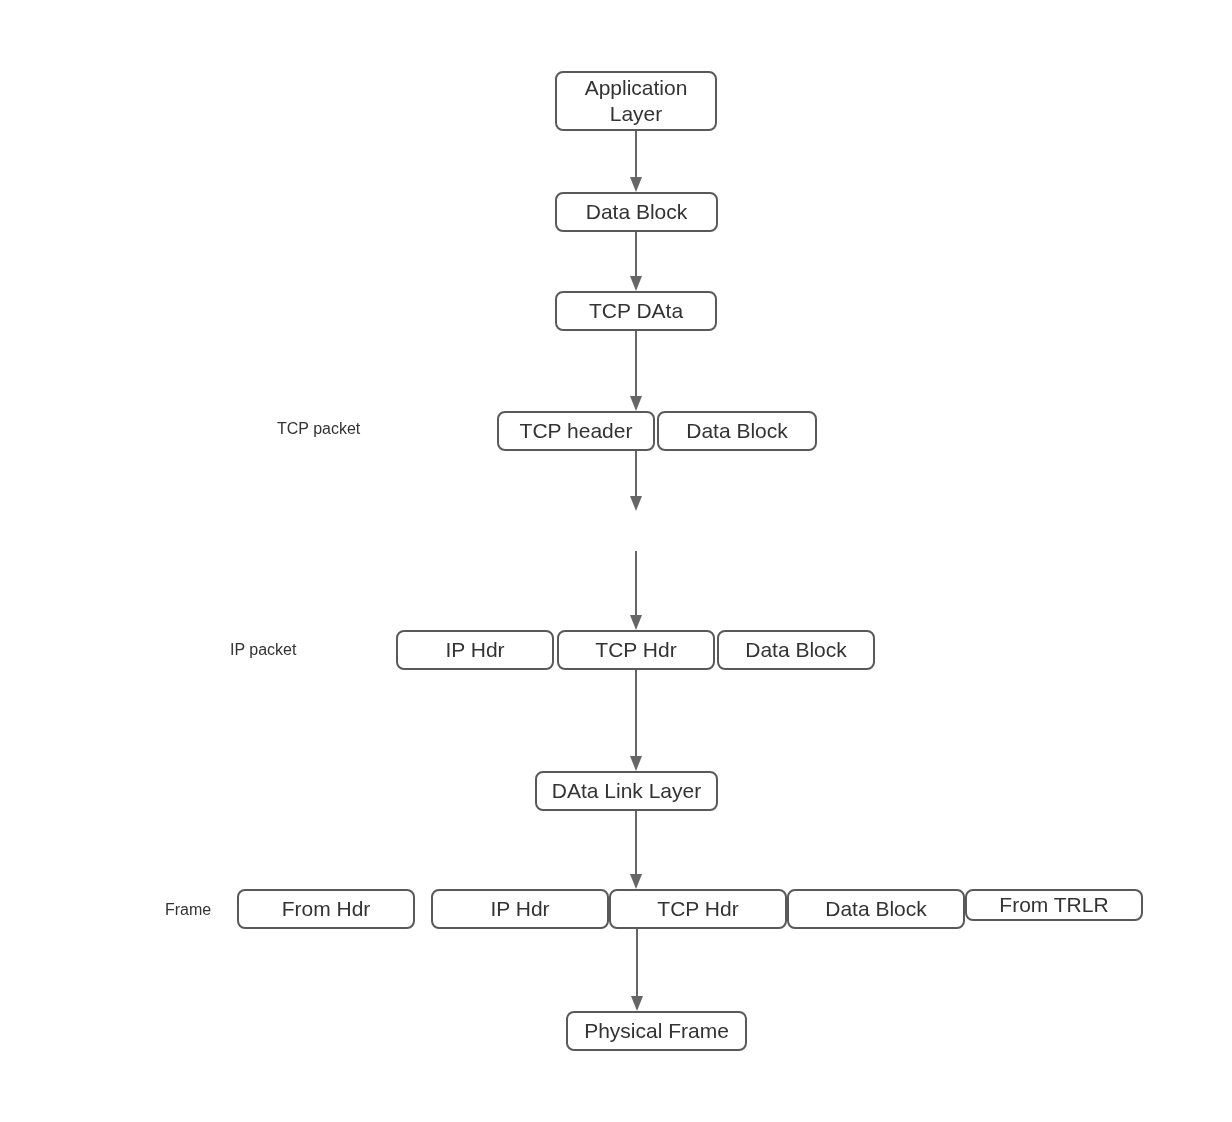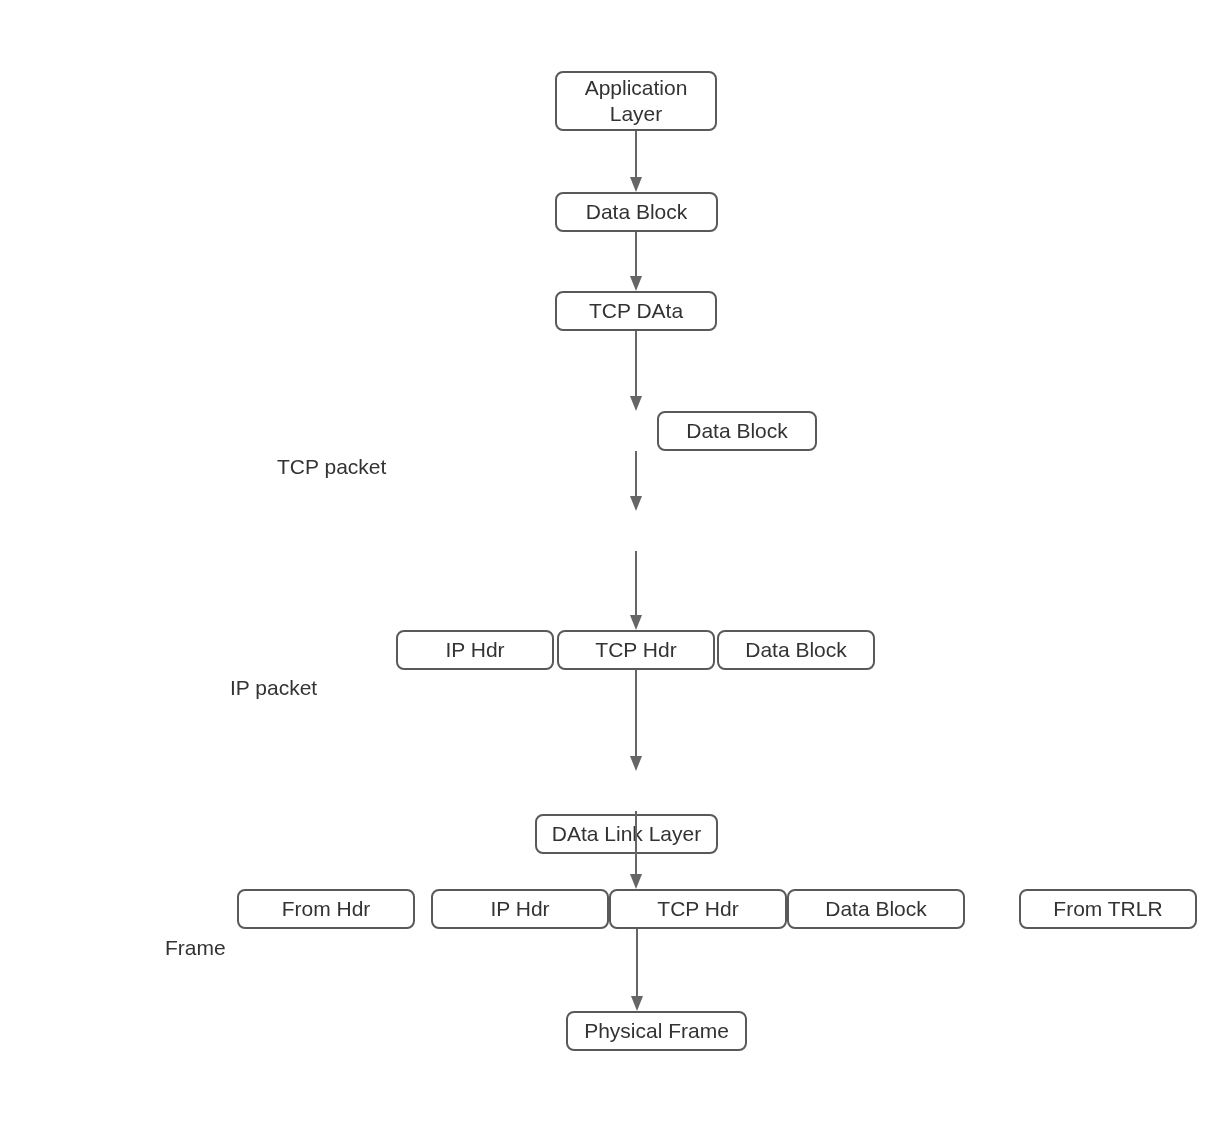--- a/index.html
+++ b/index.html
@@ -30,24 +30,23 @@
     line-height:26px;
     display:flex;
     align-items:center;
     justify-content:center;
     text-align:center;
     padding:4px 6px;
   }
   .row-label{
     position:absolute;
     color:var(--text);
-    font-size:21px;
+    font-size:16px;
     line-height:26px;
     white-space:nowrap;
-    margin-top:38px;
   }
   .arrow{
     position:absolute;
     width:14px;
     display:flex;
     flex-direction:column;
     align-items:center;
   }
   .arrow .shaft{
     width:2px;
@@ -66,36 +65,37 @@
 
 <div class="canvas">
 
   <div class="node" style="left:555px;top:71px;width:162px;height:60px">Application Layer</div>
 
   <div class="node" style="left:555px;top:192px;width:163px;height:40px">Data Block</div>
 
   <div class="node" style="left:555px;top:291px;width:162px;height:40px">TCP DAta</div>
 
   <div class="row-label" style="left:277px;top:416px">TCP packet</div>
+  <div class="node" style="left:497px;top:411px;width:158px;height:40px">TCP header</div>
   <div class="node" style="left:657px;top:411px;width:160px;height:40px">Data Block</div>
 
 
   <div class="row-label" style="left:230px;top:637px">IP packet</div>
   <div class="node" style="left:396px;top:630px;width:158px;height:40px">IP Hdr</div>
   <div class="node" style="left:557px;top:630px;width:158px;height:40px">TCP Hdr</div>
   <div class="node" style="left:717px;top:630px;width:158px;height:40px">Data Block</div>
 
-  <div class="node" style="left:535px;top:814px;width:183px;height:40px">DAta Link Layer</div>
+  <div class="node" style="left:535px;top:771px;width:183px;height:40px">DAta Link Layer</div>
 
   <div class="row-label" style="left:165px;top:897px">Frame</div>
   <div class="node" style="left:237px;top:889px;width:178px;height:40px">From Hdr</div>
   <div class="node" style="left:431px;top:889px;width:178px;height:40px">IP Hdr</div>
   <div class="node" style="left:609px;top:889px;width:178px;height:40px">TCP Hdr</div>
   <div class="node" style="left:787px;top:889px;width:178px;height:40px">Data Block</div>
-  <div class="node" style="left:1019px;top:889px;width:178px;height:40px">From TRLR</div>
+  <div class="node" style="left:965px;top:889px;width:178px;height:32px">From TRLR</div>
 
   <div class="node" style="left:566px;top:1011px;width:181px;height:40px">Physical Frame</div>
 
   <div class="arrow" style="left:629px;top:131px;height:61px">
     <div class="shaft"></div>
     <div class="head"></div>
   </div>
 
   <div class="arrow" style="left:629px;top:232px;height:59px">
     <div class="shaft"></div>

